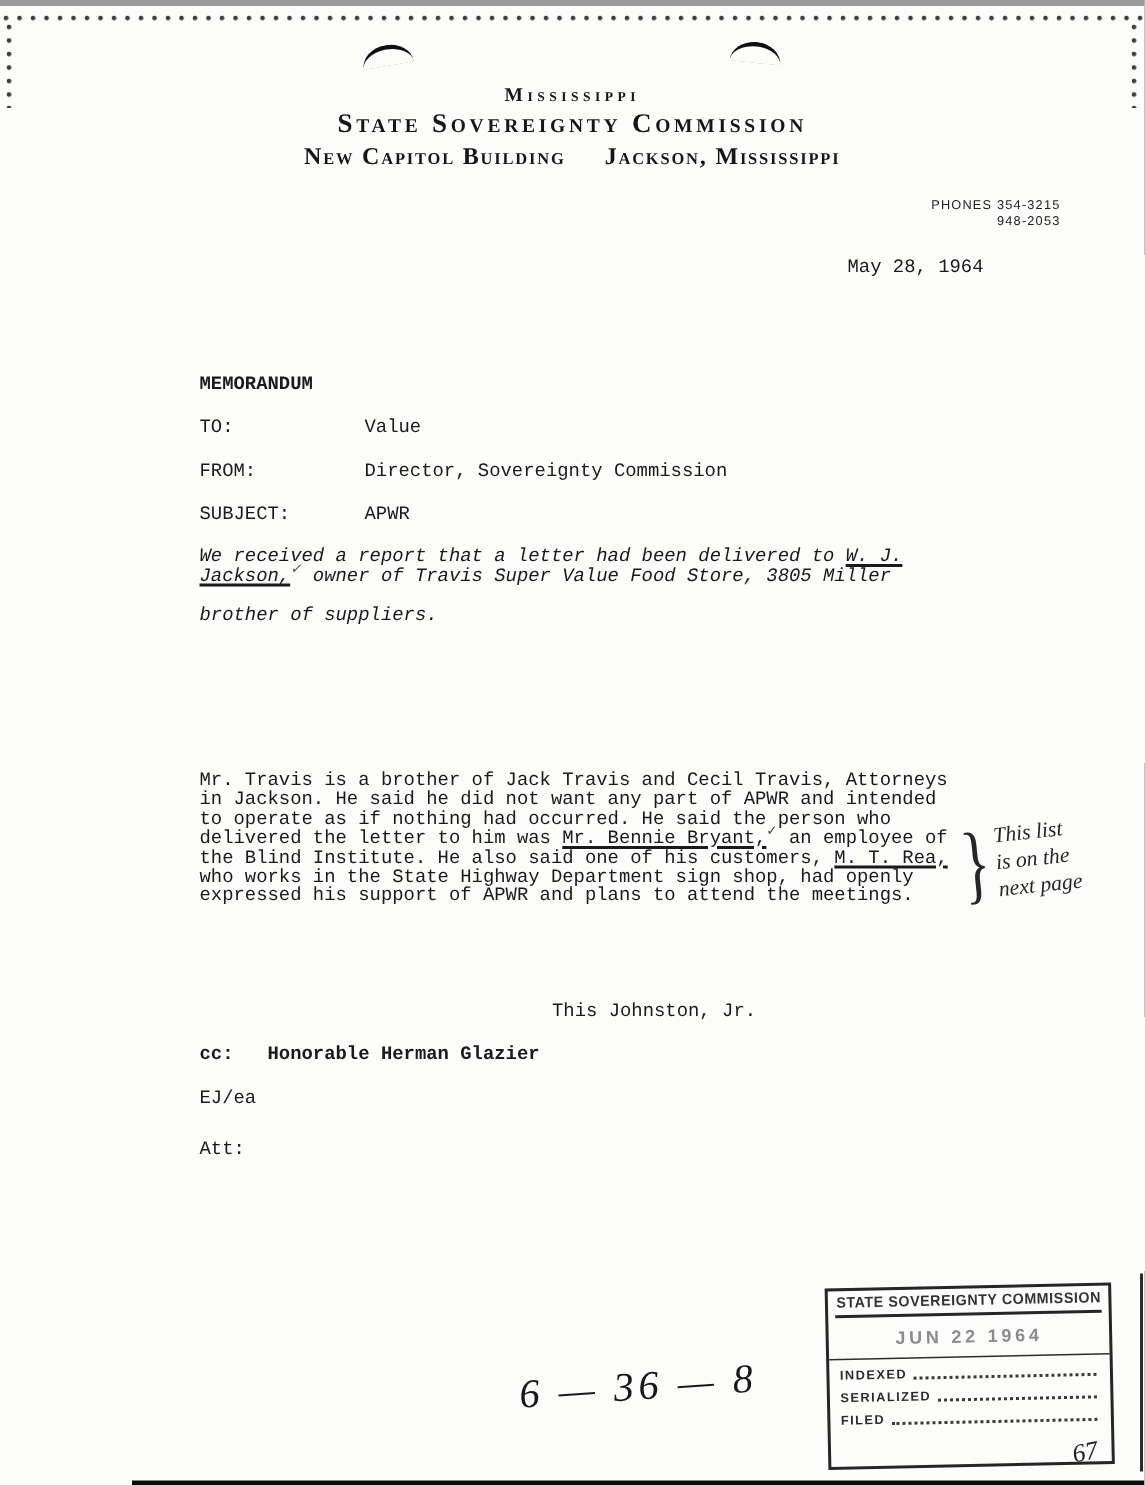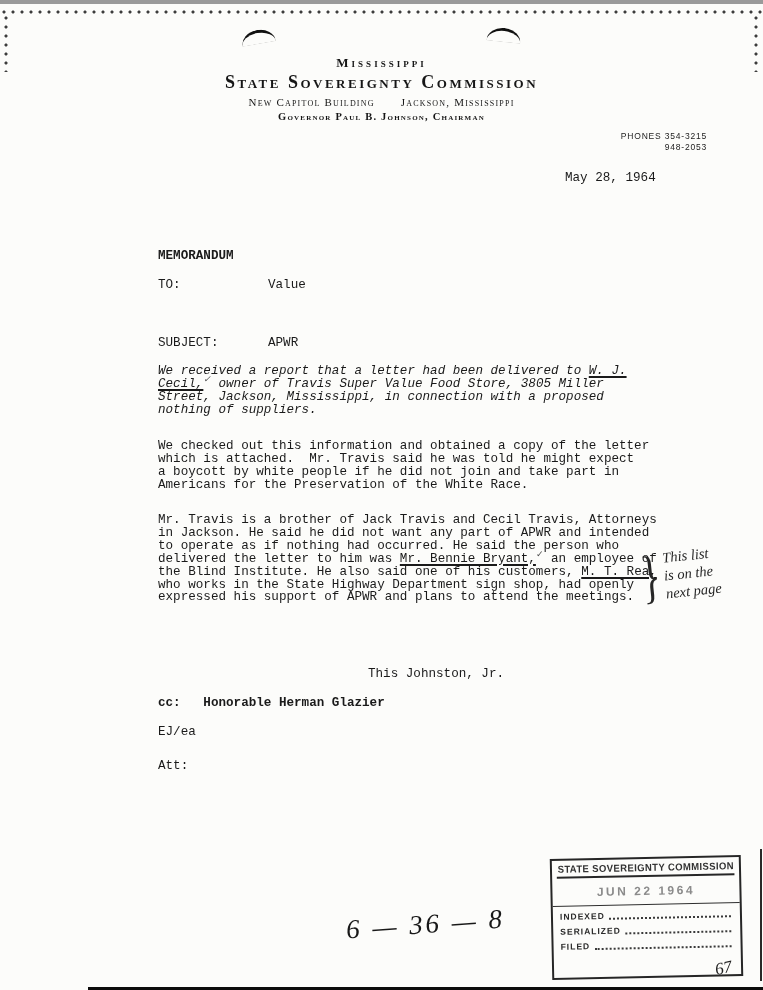--- a/index.html
+++ b/index.html
@@ -28,33 +28,33 @@
     border-top:3.5px solid #101010;
     border-radius:50% 50% 0 0 / 100% 100% 0 0;
   }
   .binder.left  { left:241px; top:26px; transform:rotate(-10deg); }
   .binder.right { left:487px; top:24px; transform:rotate(6deg); }
 
   
   .letterhead { position:absolute; top:51px; left:0; width:100%; text-align:center; }
   .lh-state { font-variant:small-caps; font-weight:bold; font-size:13px; letter-spacing:3px; }
   .lh-org   { font-variant:small-caps; font-weight:bold; font-size:18px; letter-spacing:2.5px; margin-top:1px; }
-  .lh-sub   { font-variant:small-caps; font-weight:normal; font-size:11px; letter-spacing:1.2px; margin-top:3px;text-align:center; }
+  .lh-sub   { font-variant:small-caps; font-weight:bold; font-size:16px; letter-spacing:1.2px; margin-top:3px;text-align:center; }
   .lh-sub .gap { display:inline-block; width:26px; }
   .lh-chair { font-variant:small-caps; font-weight:bold; font-size:10.5px; letter-spacing:1.2px; margin-top:3px; }
 
   .phones {
     position:absolute; top:127px; right:56px; text-align:right;
     font-family:"Liberation Sans", sans-serif; font-size:8.5px; font-weight:normal;
     letter-spacing:0.8px; line-height:11px; color:#222; text-transform:uppercase;
   }
 
   
   .typed {
-    position:absolute; left:158px;
+    position:absolute; left:133px;
     font-family:"Liberation Mono","DejaVu Sans Mono",monospace;
     font-size:12.6px; line-height:12.9px; color:#1a1a1a;
   }
   .date { left:565px; top:168px; }
   .memo-heading { top:246px; font-weight:bold; }
   .memo-row { display:block; }
   .memo-row .lbl { display:inline-block; width:110px; }
   .row-to { top:275px; }
   .row-from { top:304px; }
   .row-subject { top:333px; }
@@ -127,41 +127,37 @@
   <div class="dots-top"></div>
   <div class="dots-left"></div>
   <div class="dots-right"></div>
   <div class="binder left"></div>
   <div class="binder right"></div>
 
   <div class="letterhead">
     <div class="lh-state">Mississippi</div>
     <div class="lh-org">State Sovereignty Commission</div>
     <div class="lh-sub"><span>New Capitol Building</span><span class="gap"></span><span>Jackson, Mississippi</span></div>
-    <div class="lh-chair">Governor Paul B. Johnson, Chairman</div>
   </div>
 
   <div class="phones">
     <div>Phones 354-3215</div>
     <div>948-2053</div>
   </div>
 
   <div class="typed date">May 28, 1964</div>
 
   <div class="typed memo-heading">MEMORANDUM</div>
 
   <div class="typed memo-row row-to"><span class="lbl">TO:</span><span>Value</span></div>
+  <div class="typed memo-row row-from"><span class="lbl">FROM:</span><span>Director, Sovereignty Commission</span></div>
   <div class="typed memo-row row-subject"><span class="lbl">SUBJECT:</span><span>APWR</span></div>
 
-  <div class="typed p1"><span>We received a report that a letter had been delivered to </span><span class="u">W. J.</span><br><span class="u">Cecil,</span><span class="chk">✓</span><span> owner of Travis Super Value Food Store, 3805 Miller</span><br><span>Street, Jackson, Mississippi, in connection with a proposed</span><br><span>nothing of suppliers.</span></div>
+  <div class="typed p1"><span>We received a report that a letter had been delivered to </span><span class="u">W. J.</span><br><span class="u">Jackson,</span><span class="chk">✓</span><span> owner of Travis Super Value Food Store, 3805 Miller</span><br><br><span>brother of suppliers.</span></div>
 
-  <div class="typed p2">We checked out this information and obtained a copy of the letter
-which is attached.  Mr. Travis said he was told he might expect
-a boycott by white people if he did not join and take part in
-Americans for the Preservation of the White Race.</div>
 
   <div class="typed p3"><span>Mr. Travis is a brother of Jack Travis and Cecil Travis, Attorneys</span><br><span>in Jackson.  He said he did not want any part of APWR and intended</span><br><span>to operate as if nothing had occurred.  He said the person who</span><br><span>delivered the letter to him was </span><span class="u">Mr. Bennie Bryant,</span><span class="chk">✓</span><span> an employee of</span><br><span>the Blind Institute.  He also said one of his customers, </span><span class="u">M. T. Rea,</span><br><span>who works in the State Highway Department sign shop, had openly</span><br><span>expressed his support of APWR and plans to attend the meetings.</span></div>
 
   <div class="annotation">
     <span class="brace">}</span>
     <span class="ann-lines"><span>This list</span><br><span>is on the</span><br><span>next page</span></span>
   </div>
 
   <div class="typed sig">This Johnston, Jr.</div>
   <div class="typed cc">cc:   Honorable Herman Glazier</div>

